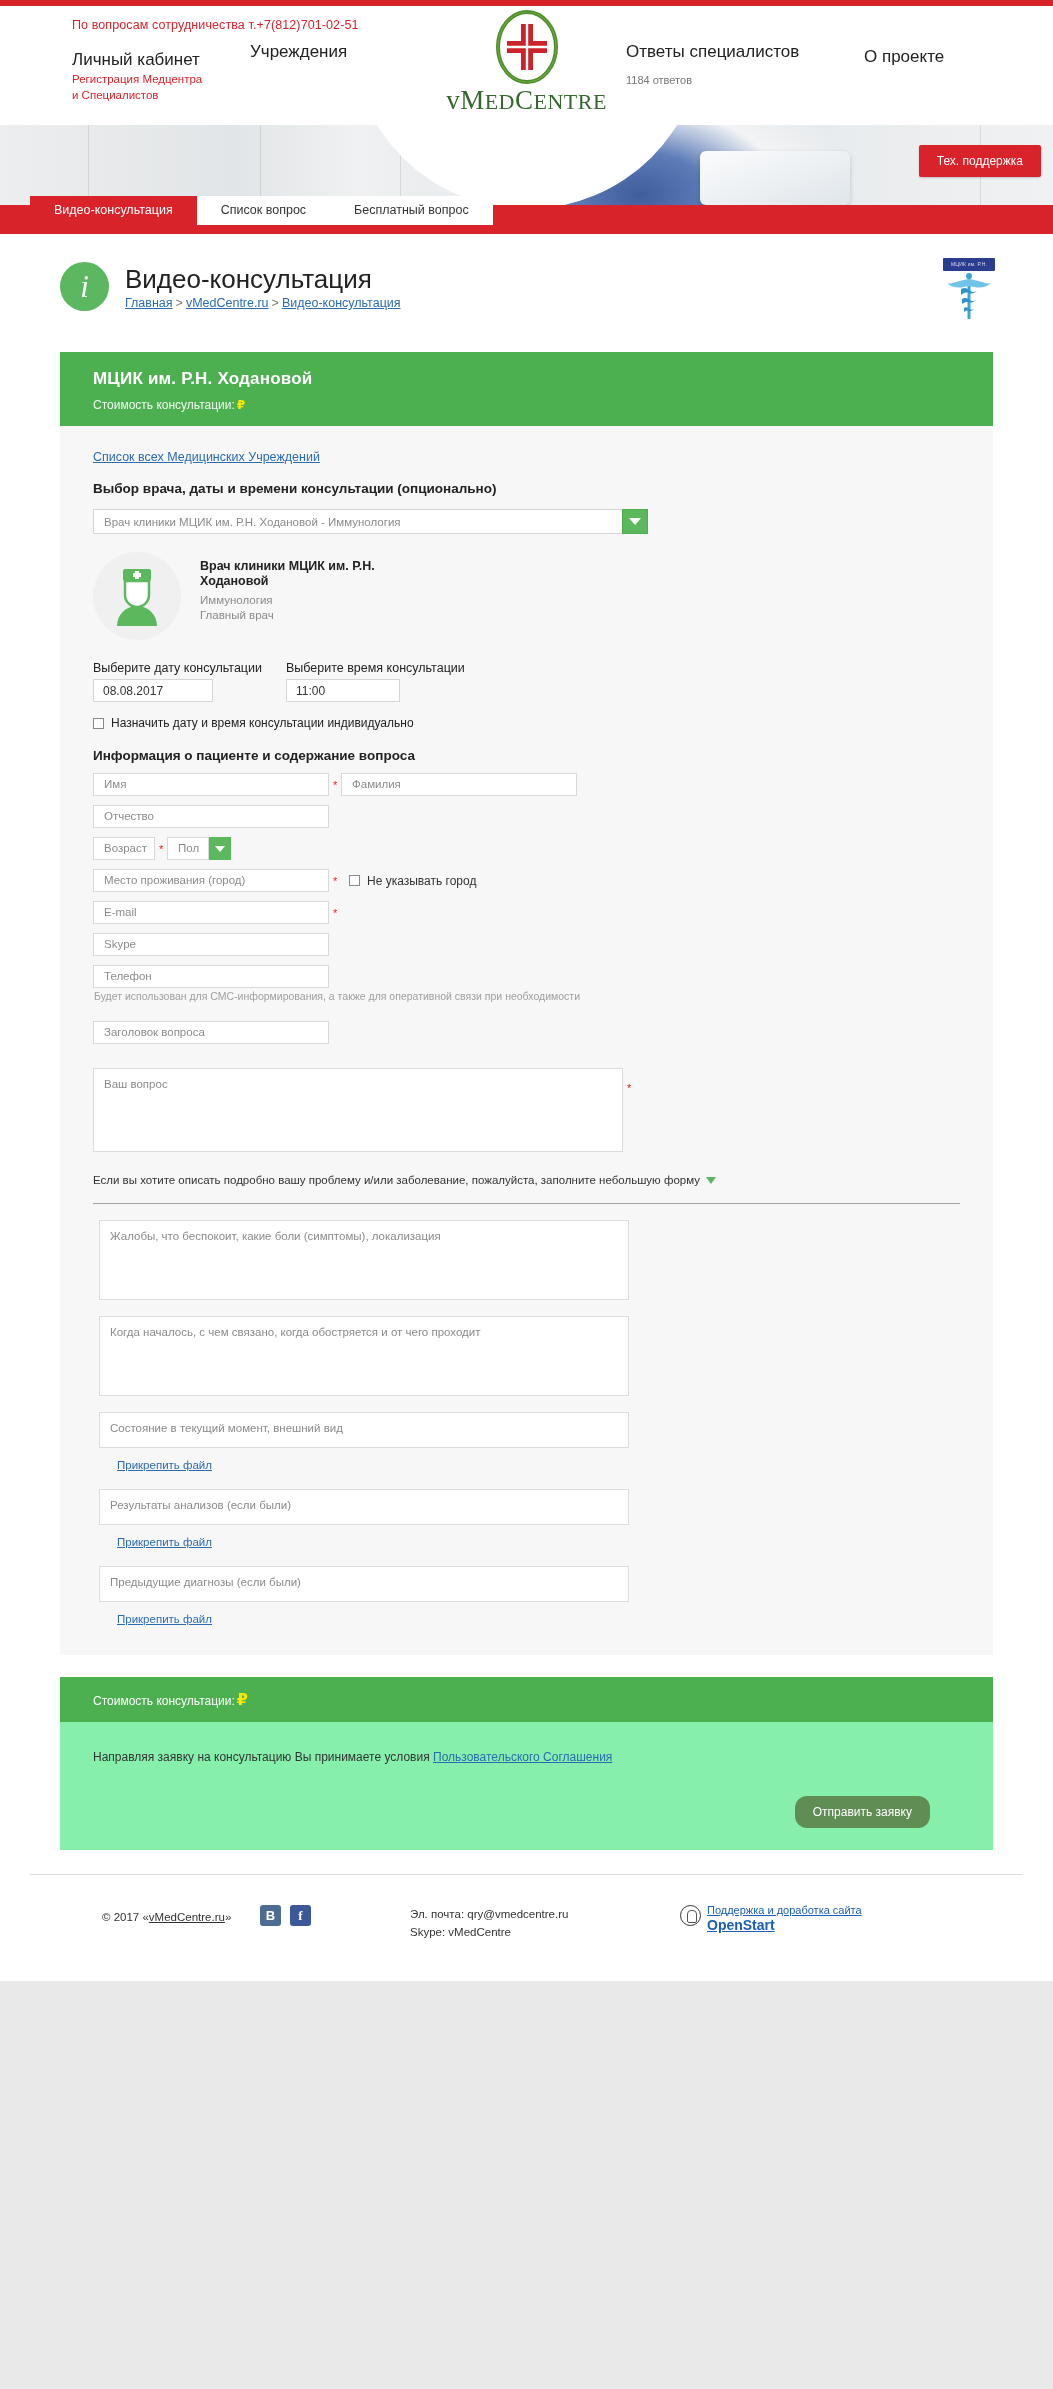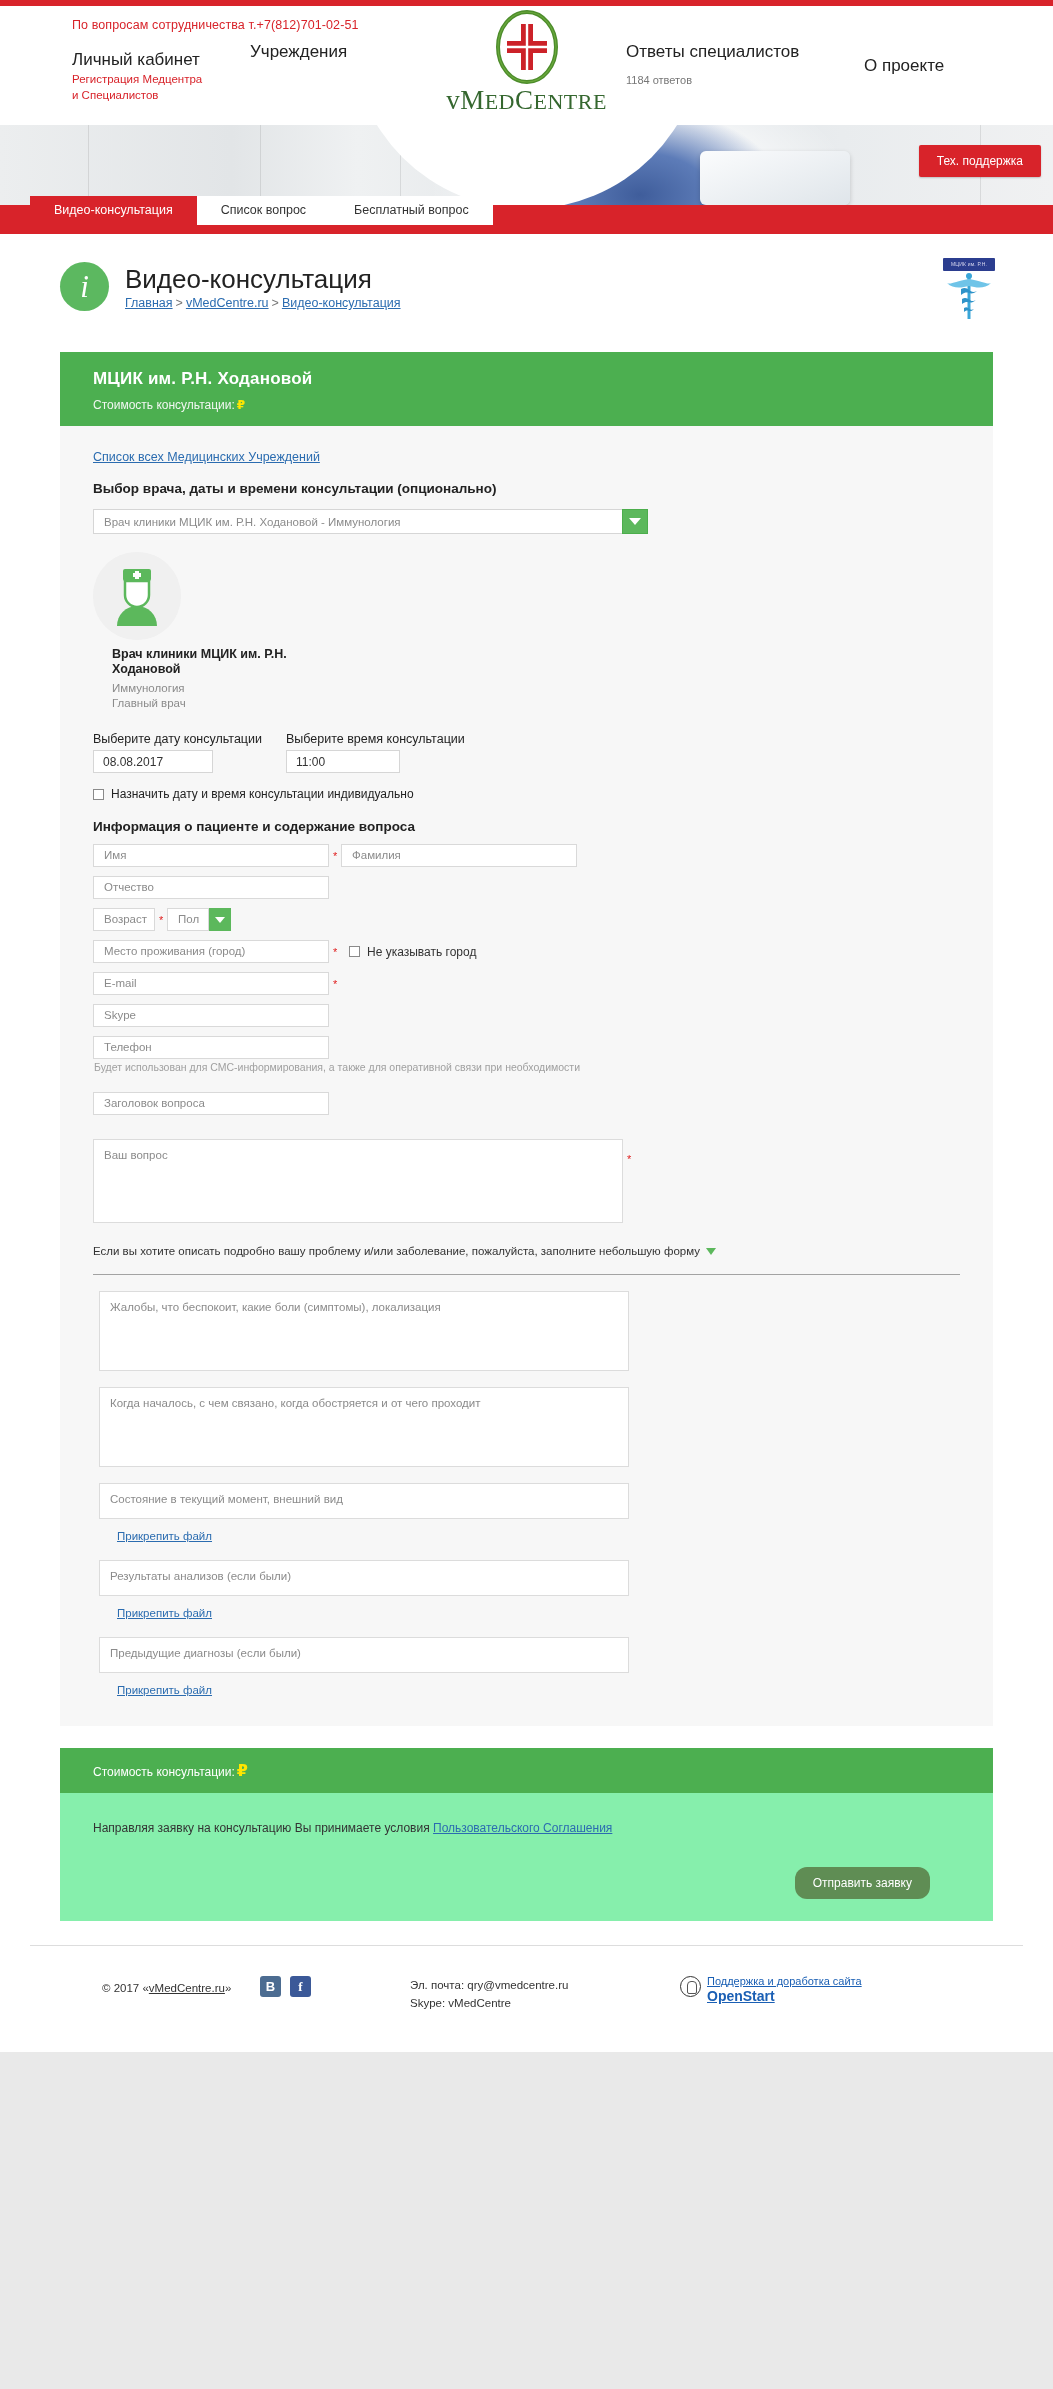--- a/index.html
+++ b/index.html
@@ -32,21 +32,21 @@
   }
   .nav-item .sub{
     font-size:11.5px;color:#d8232a;line-height:14px;margin-top:2px;
   }
   .nav-item .sub-grey{
     font-size:11px;color:#777;line-height:14px;margin-top:11px;
   }
   #nav-cabinet{left:72px;top:8px;}
   #nav-uchr{left:250px;top:0;}
   #nav-answers{left:626px;top:0;}
-  #nav-about{left:864px;top:14px;}
+  #nav-about{left:864px;top:5px;}
 
   
   .logo{
     position:absolute;left:50%;transform:translateX(-50%);top:4px;
     width:190px;text-align:center;z-index:5;
   }
   .logo .cross-wrap{width:64px;height:74px;margin:0 auto;position:relative;}
   .logo .wordmark{
     font-family:"Liberation Serif","DejaVu Serif",serif;
     color:#35672f;font-size:22px;letter-spacing:.5px;margin-top:1px;
@@ -153,21 +153,21 @@
   .select-arrow{
     width:26px;height:25px;background:#5cb85c;border:1px solid #4cae4c;
     display:flex;align-items:center;justify-content:center;cursor:pointer;
   }
   .select-arrow:after{
     content:"";border-left:6px solid transparent;border-right:6px solid transparent;
     border-top:7px solid #fff;
   }
 
   
-  .doctor{display:flex;margin-top:18px;align-items:flex-start;flex-direction:column;}
+  .doctor{display:flex;margin-top:18px;align-items:flex-start;}
   .doc-ava{
     width:88px;height:88px;border-radius:50%;background:#f0f0f0;
     position:relative;overflow:hidden;flex:0 0 88px;
   }
   .doc-info{margin-left:19px;padding-top:7px;}
   .doc-name{
     font-size:12.5px;font-weight:bold;color:#222;line-height:15px;max-width:175px;
   }
   .doc-spec{font-size:11.5px;color:#8b8b8b;margin-top:4px;line-height:15px;}
   .doc-role{font-size:11.5px;color:#8b8b8b;line-height:15px;}

